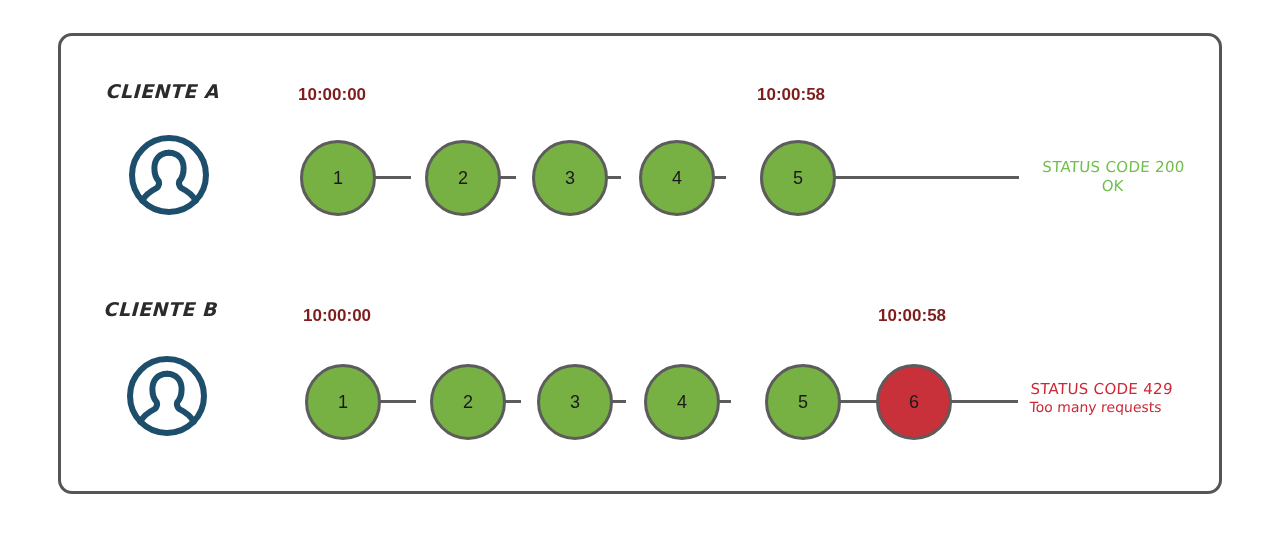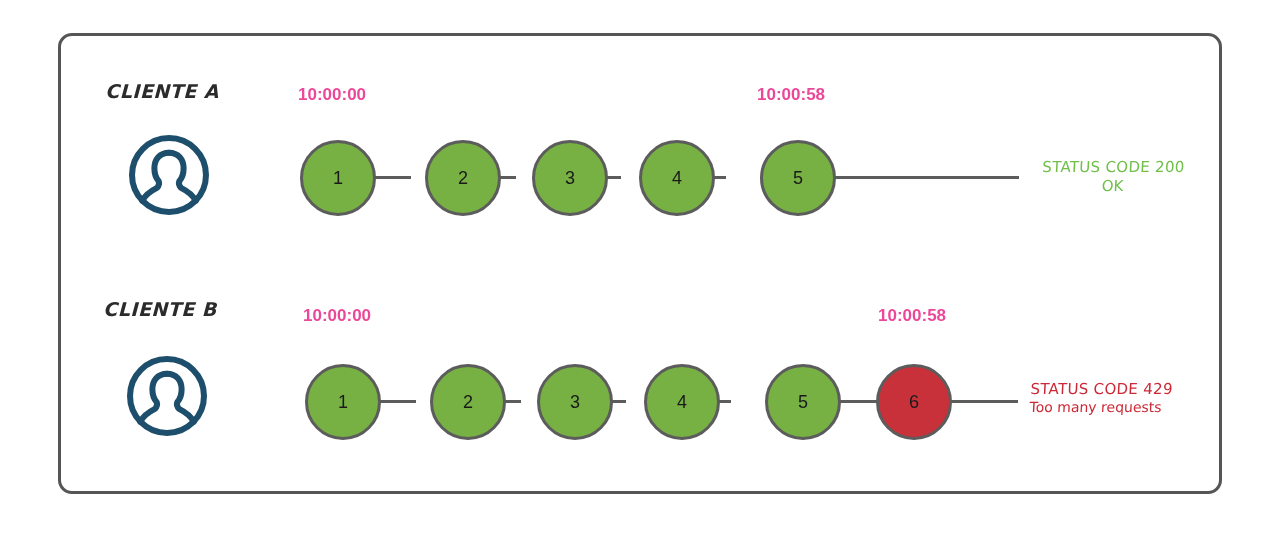--- a/index.html
+++ b/index.html
@@ -64,21 +64,21 @@
     width: 86px;
     height: 86px;
   }
 
   
   .timestamp {
     position: absolute;
     font-family: "Liberation Sans", sans-serif;
     font-size: 17px;
     font-weight: bold;
-    color: #ec4899;
+    color: #7f1d1d;
     white-space: nowrap;
   }
 
   
   .chain {
     position: absolute;
   }
   .node {
     position: absolute;
     width: 76px;

